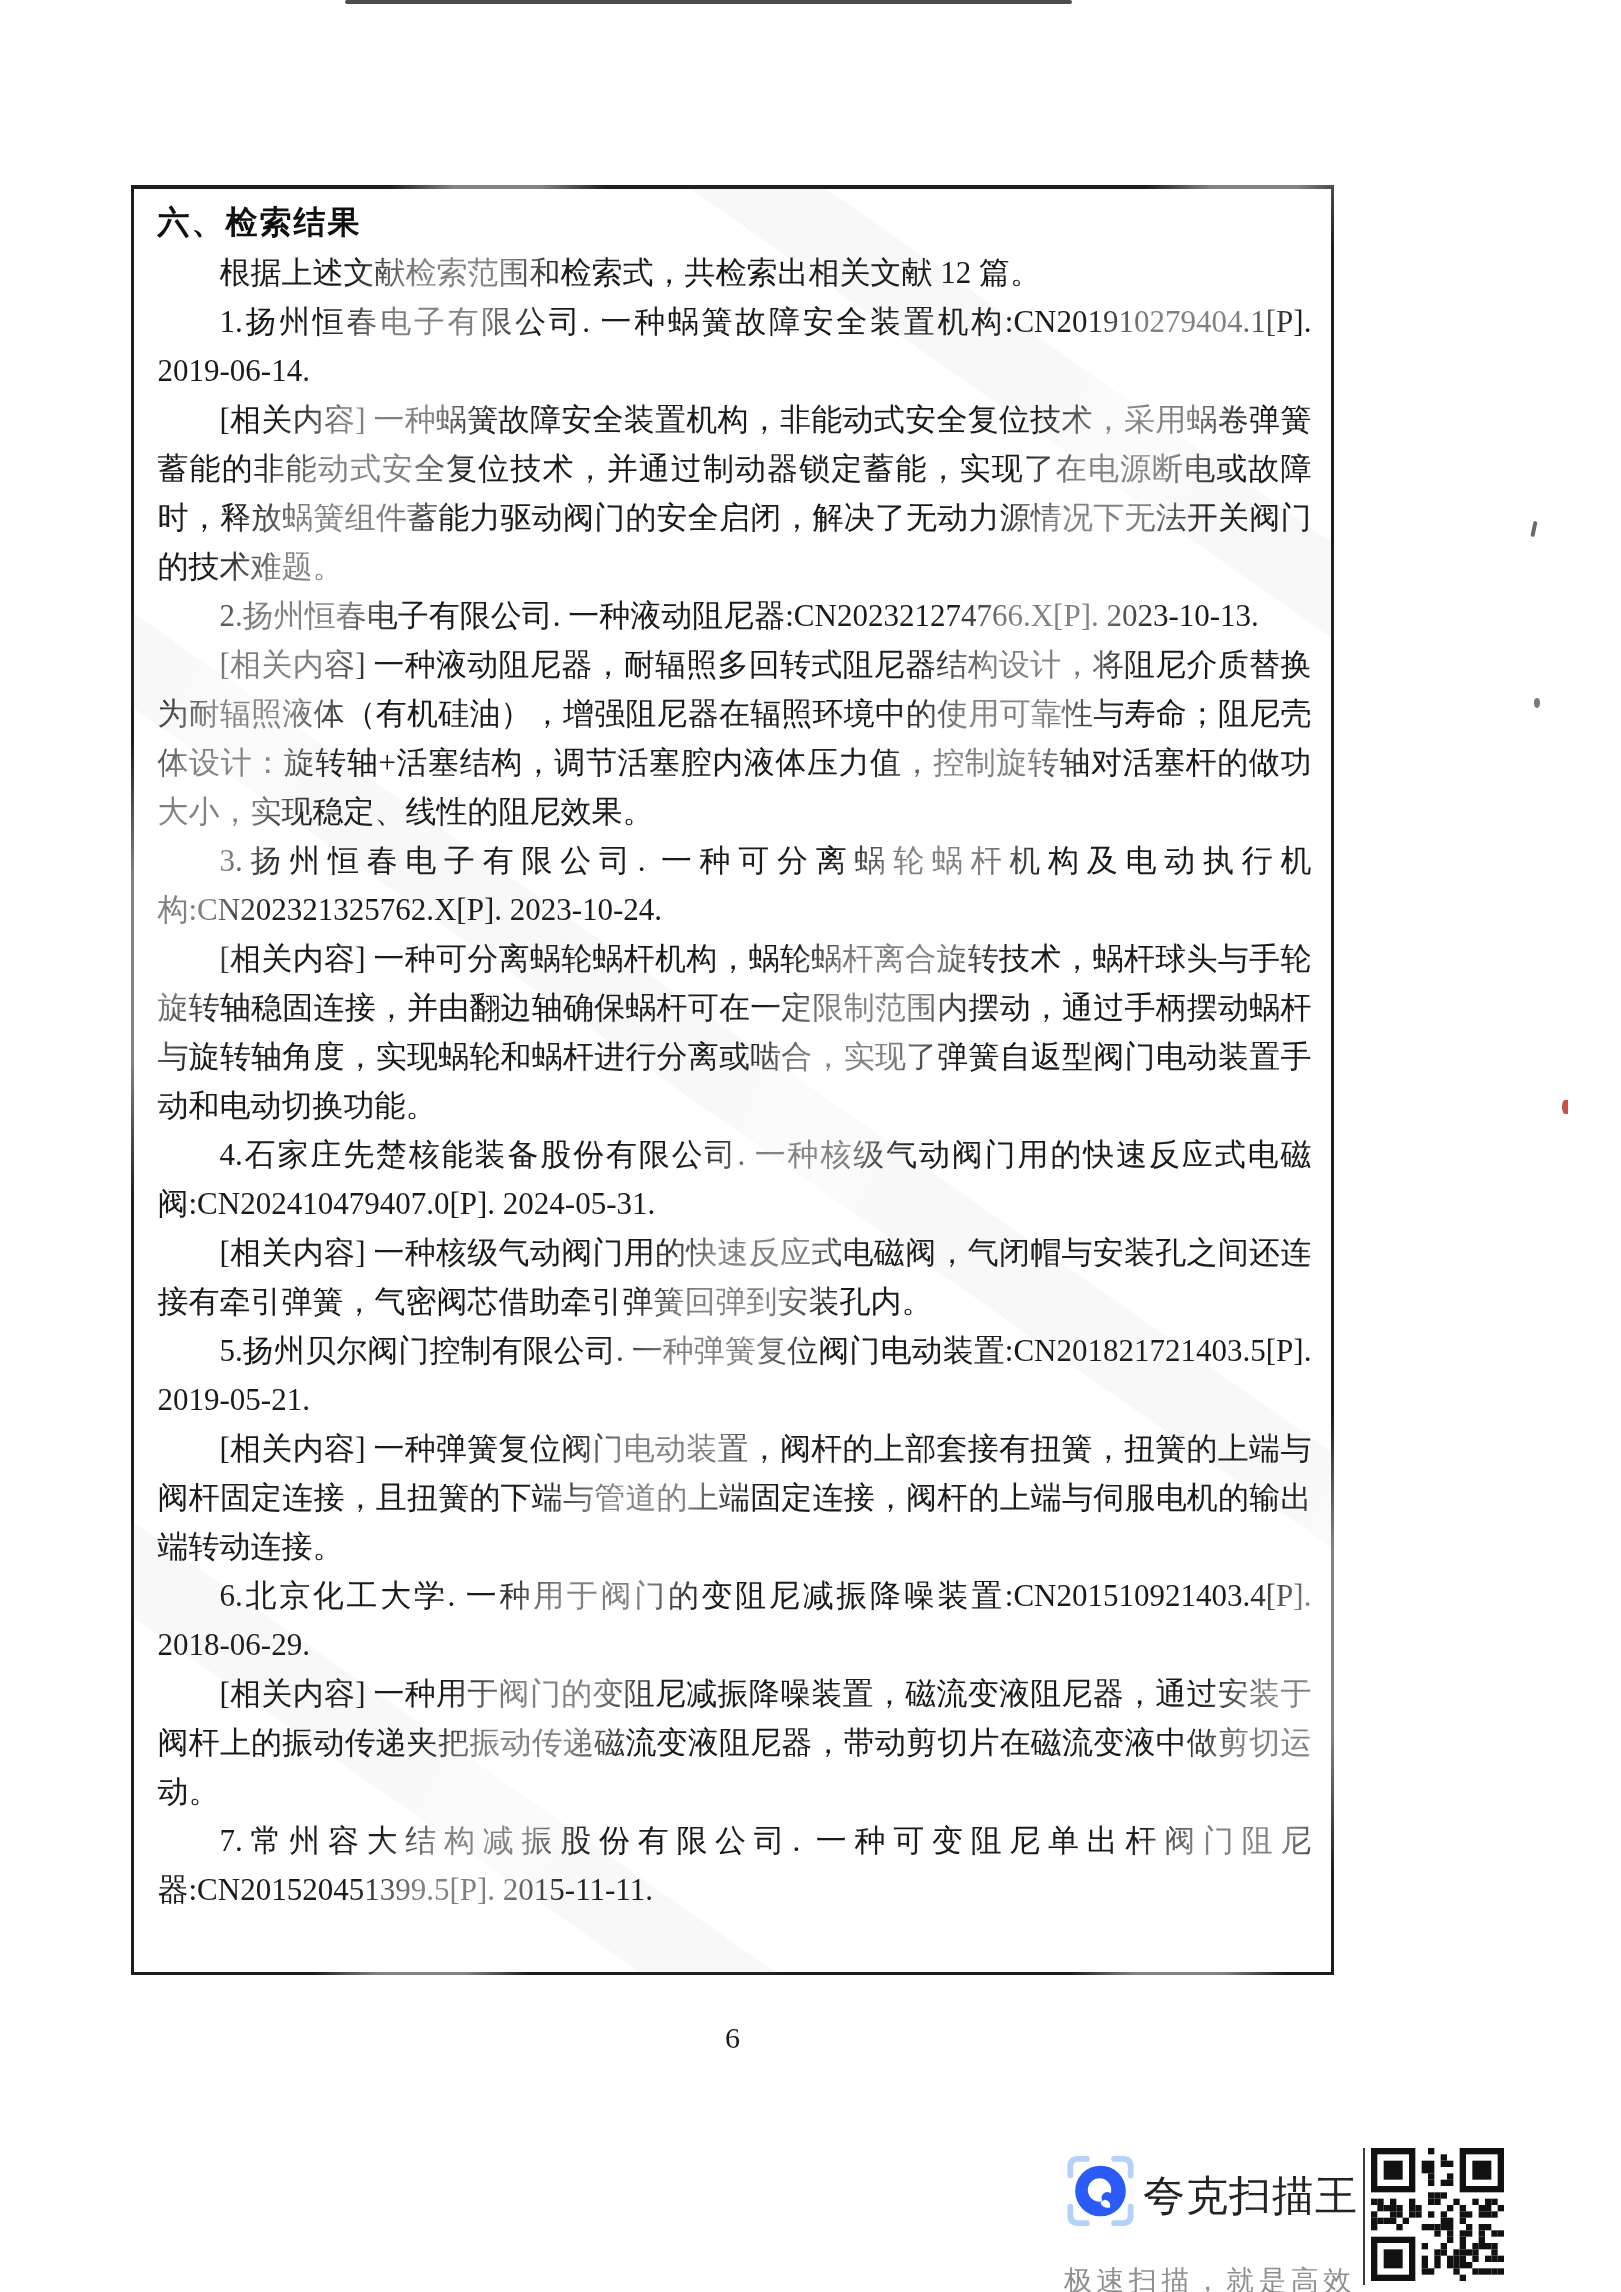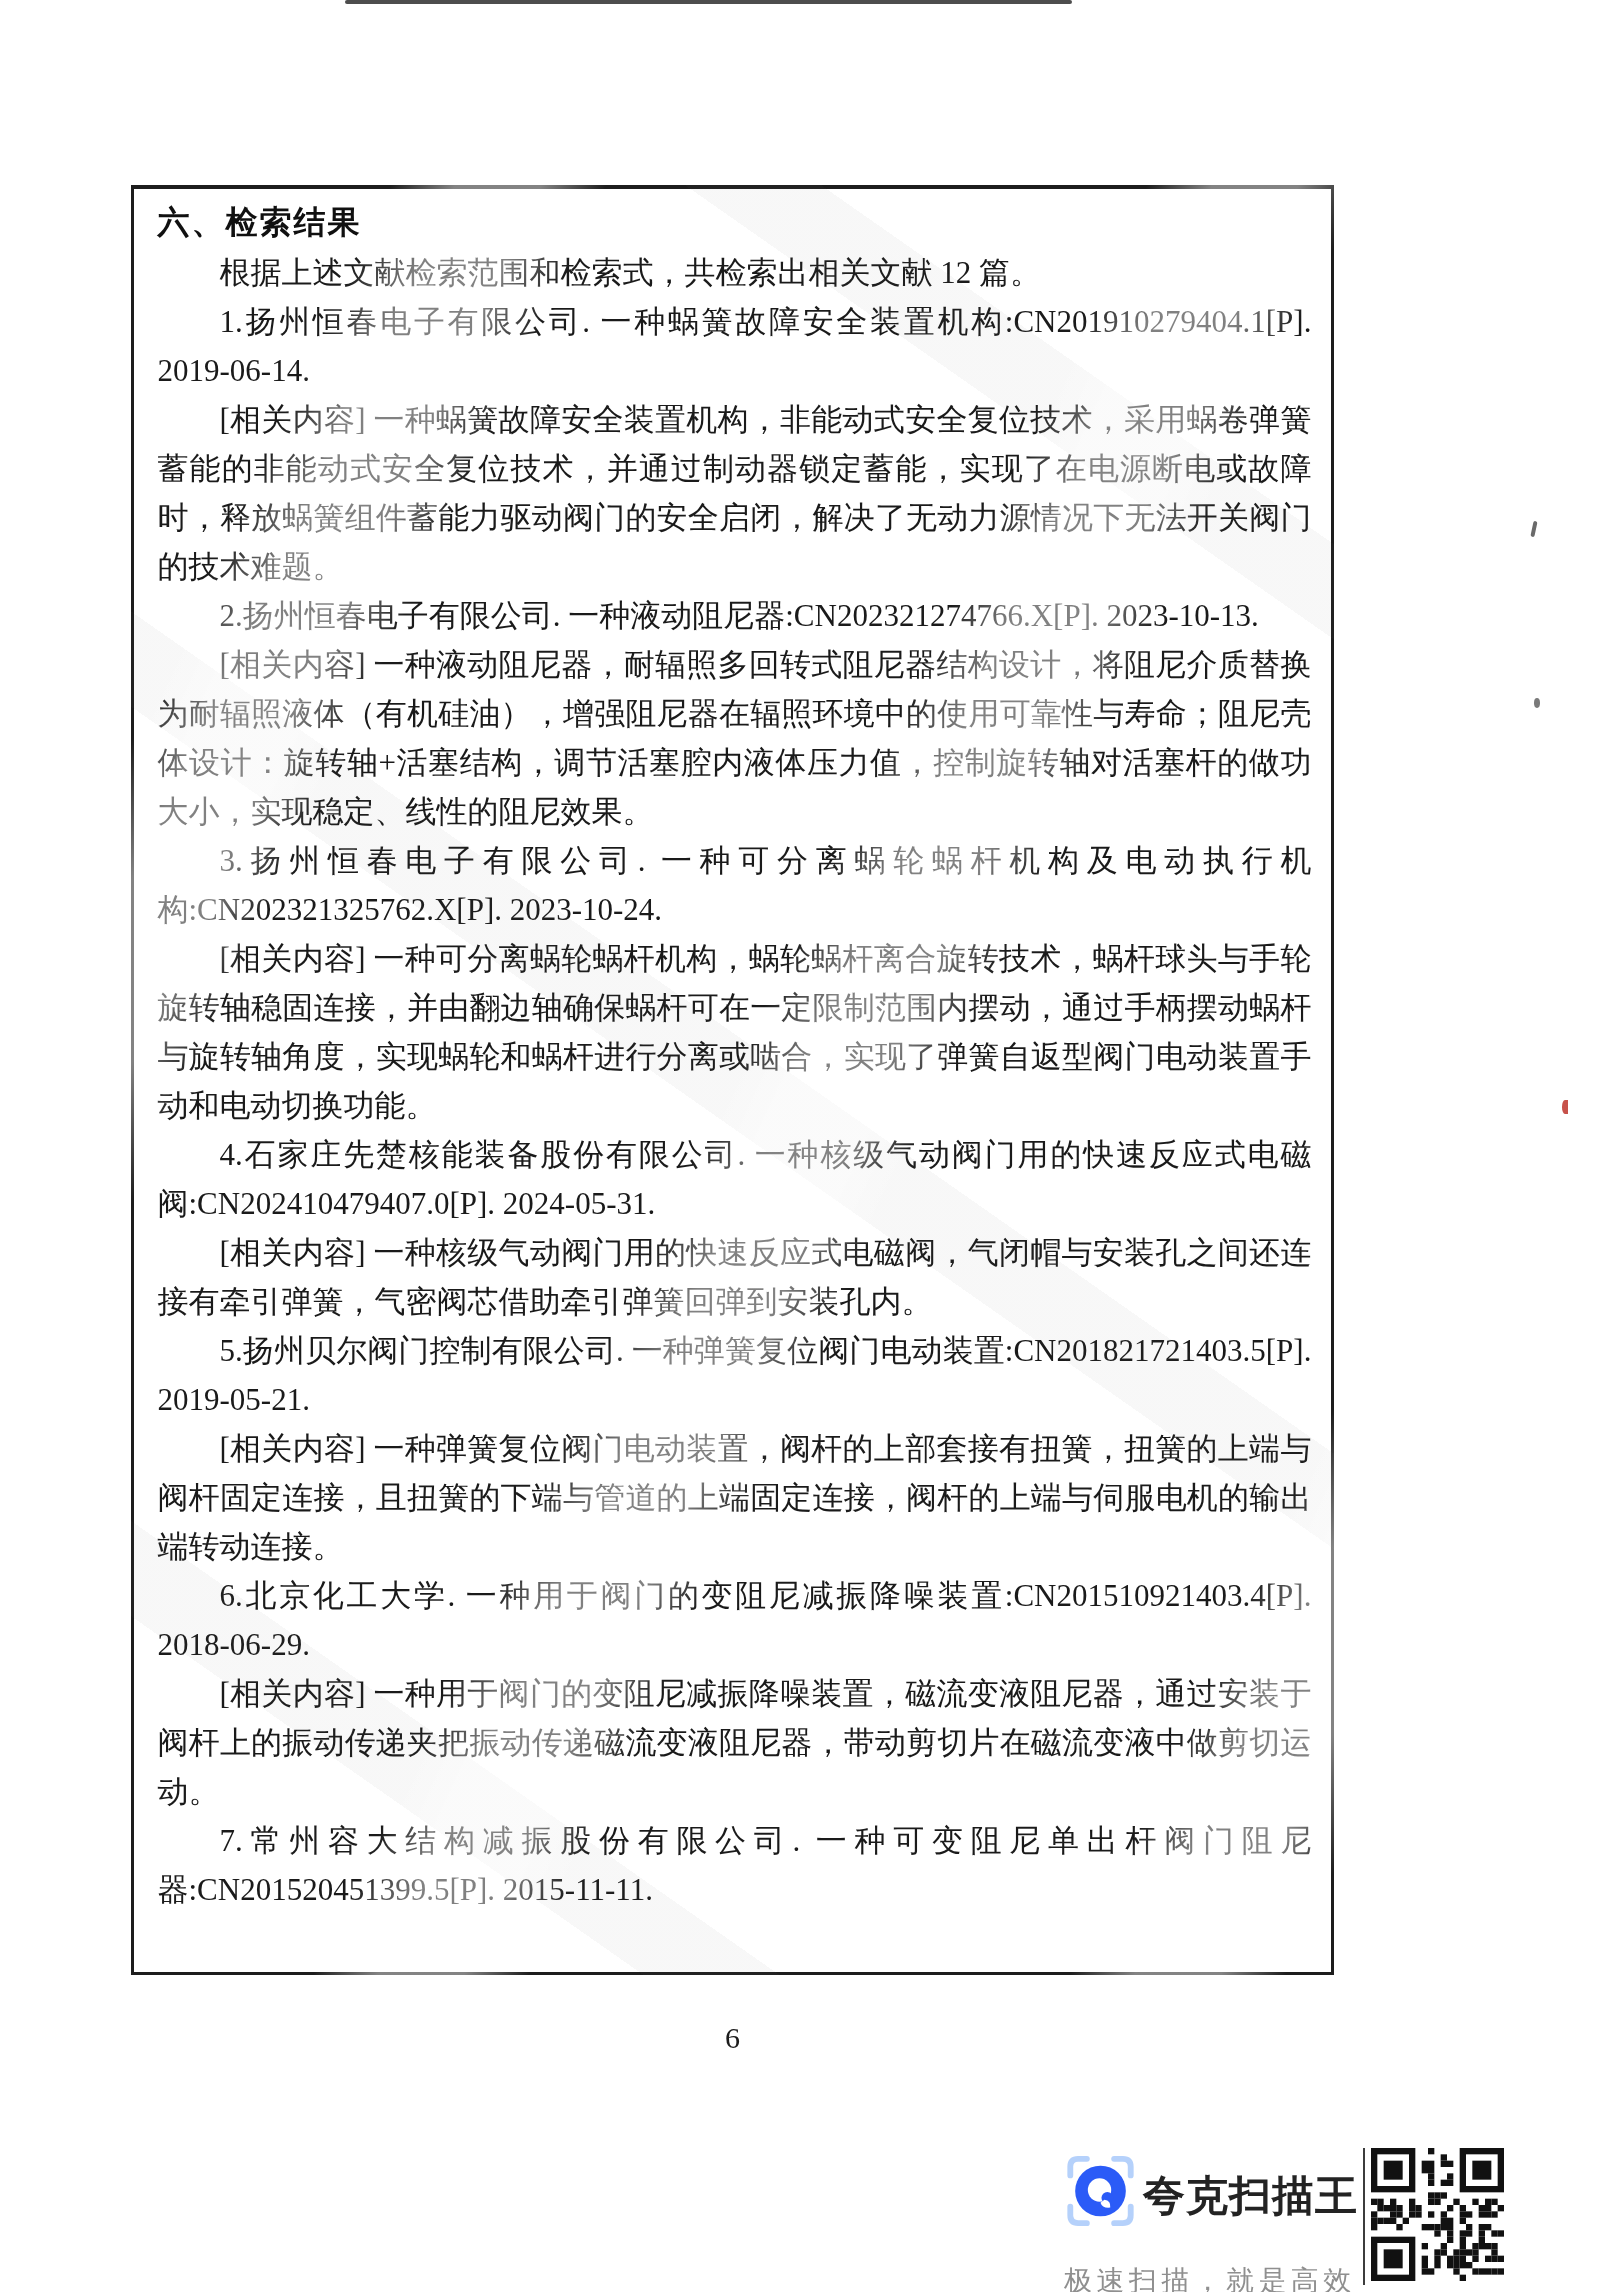--- a/index.html
+++ b/index.html
@@ -53,21 +53,21 @@
   }
   .page-number{
     position:absolute;left:131px;top:2021px;width:1203px;
     text-align:center;font-size:30px;color:#1c1c1c;
   }
   
   .brand-icon{position:absolute;left:1064px;top:2152px;}
   .brand-name{
     position:absolute;left:1143px;top:2168px;
     font-family:"Liberation Sans","DejaVu Sans",sans-serif;
-    font-weight:700;font-size:42px;color:#232323;letter-spacing:1px;
+    font-weight:400;font-size:42px;color:#232323;letter-spacing:1px;
     white-space:nowrap;
   }
   .slogan{
     position:absolute;left:1064px;top:2238px;
     font-family:"Liberation Sans","DejaVu Sans",sans-serif;
     font-size:28px;color:#8f8f8f;letter-spacing:4.4px;white-space:nowrap;margin-top:24px;
   }
   .footer-divider{
     position:absolute;left:1363px;top:2148px;width:2px;height:137px;
     background:#3c3c3c;

